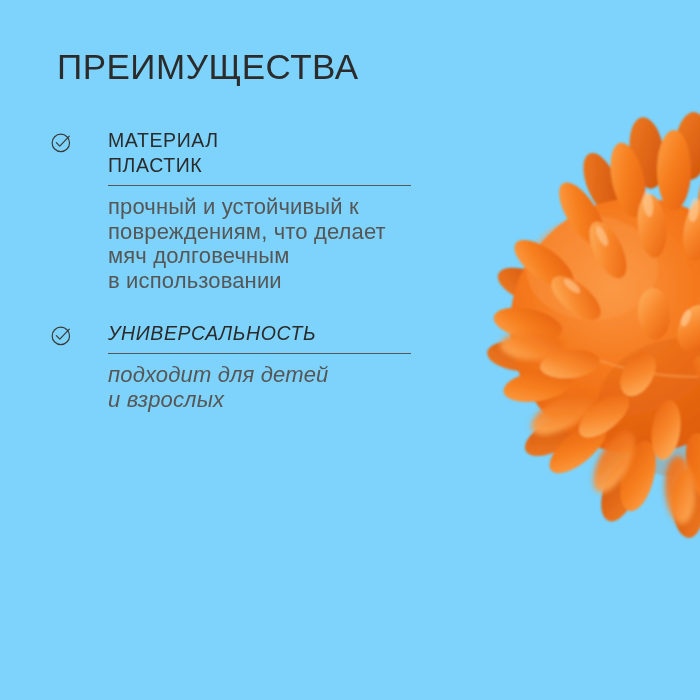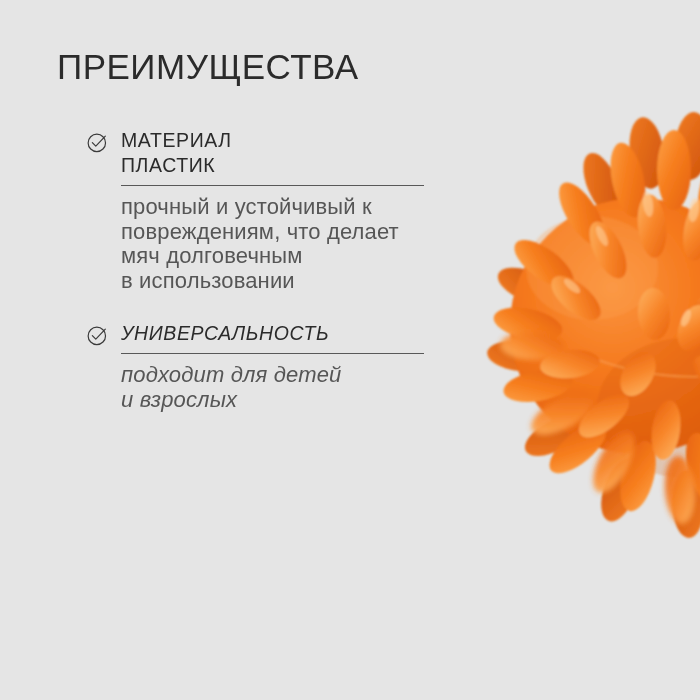--- a/index.html
+++ b/index.html
@@ -10,21 +10,21 @@
   }
   body {
     font-family: "Liberation Sans", "DejaVu Sans", sans-serif;
     -webkit-font-smoothing: antialiased;
   }
 
   #page {
     position: relative;
     width: 700px;
     height: 700px;
-    background: #e5e5e5;
+    background: #7dd3fc;
     overflow: hidden;
   }
 
   
   .product-photo {
     position: absolute;
     right: -42px;
     top: 118px;
     width: 300px;
     height: 470px;
@@ -61,23 +61,22 @@
 
   .features {
     position: absolute;
     left: 0;
     top: 128px;
     width: 430px;
   }
 
   .feature {
     position: relative;
-    padding-left: 85px;
+    padding-left: 108px;
     margin-bottom: 28px;
-    margin-left: 36px;
   }
   .feature:last-child { margin-bottom: 0; font-style: italic; }
 
   .feature-icon {
     position: absolute;
     left: 51px;
     top: 4px;
     width: 21px;
     height: 21px;
   }

